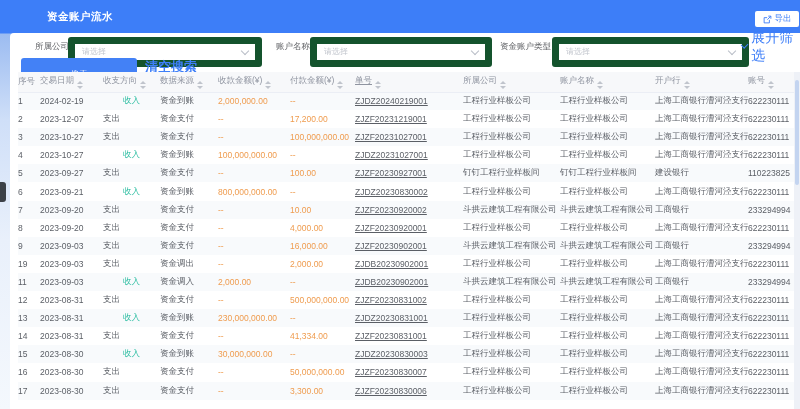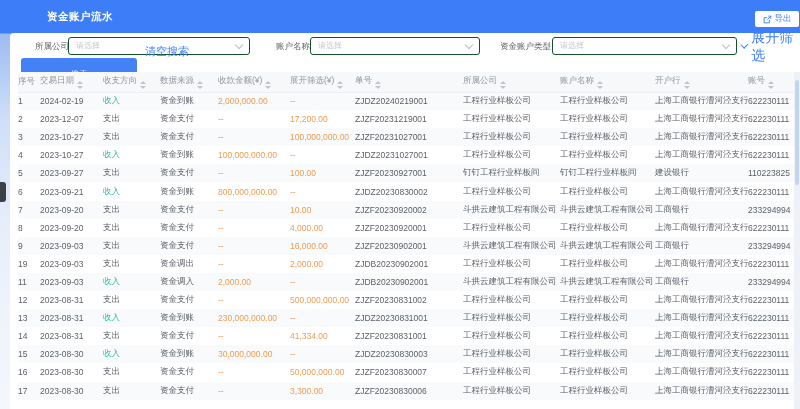--- a/index.html
+++ b/index.html
@@ -12,43 +12,43 @@
   .topbar{position:absolute;left:12px;top:0;width:800px;height:35px;}
   .page-title{position:absolute;left:35px;top:0;line-height:33px;color:#ffffff;font-size:10.5px;font-weight:bold;letter-spacing:.5px;}
   .export-btn{position:absolute;right:13px;top:11px;height:16px;width:44px;background:#ffffff;border-radius:2px;
     display:flex;align-items:center;justify-content:center;gap:3px;color:#3d7ef8;font-size:8.5px;cursor:pointer;margin-left:42px;}
   .export-btn svg{display:block;}
   
   .drawer-handle{position:absolute;left:0;top:182px;width:6px;height:20px;background:#3c4148;border-radius:0 3px 3px 0;z-index:9;}
   
   .filter-card{position:absolute;left:10px;top:33px;width:790px;height:45px;background:#ffffff;border-radius:4px 0 0 0;}
   .f-label{position:absolute;top:4px;height:18px;line-height:18px;font-size:8.5px;color:#606266;}
-  .f-select{position:absolute;top:4px;height:16px;border:1px solid #14532d;border-radius:3px;background:#fff;}
+  .f-select{position:absolute;top:4px;height:16px;border:7px solid #14532d;border-radius:3px;background:#fff;}
   .f-select .ph{display:block;line-height:16px;padding-left:7px;font-size:8px;color:#c0c4cc;}
   .chev{position:absolute;right:7px;top:4px;width:5px;height:5px;border-right:1px solid #b9bec7;border-bottom:1px solid #b9bec7;transform:rotate(45deg);}
   .lbl-company{left:25px;} .sel-company{left:58px;width:180px;}
   .lbl-account{left:266px;} .sel-account{left:300px;width:168px;}
   .lbl-type{left:490px;} .sel-type{left:542px;width:183px;}
   .expand-link{position:absolute;left:732px;top:4px;height:18px;line-height:18px;color:#3d7ef8;font-size:14px;cursor:pointer;display:flex;align-items:center;gap:4px;}
   .chev-exp{width:5px;height:5px;border-right:1px solid #3d7ef8;border-bottom:1px solid #3d7ef8;transform:rotate(45deg);margin-top:-2px;}
   .search-btn{position:absolute;left:11px;top:25px;width:116px;height:17px;background:#4381f6;color:#fff;font-size:8.5px;
     border:none;border-radius:3px;text-align:center;line-height:17px;cursor:pointer;padding:8px;font-family:inherit;}
-  .clear-link{position:absolute;left:135px;top:10px;height:17px;line-height:17px;color:#3d7ef8;font-size:11px;cursor:pointer;}
+  .clear-link{position:absolute;left:135px;top:25px;height:17px;line-height:17px;color:#3d7ef8;font-size:13px;cursor:pointer;font-weight:bold;}
   
   .table-card{position:absolute;left:10px;top:72px;width:790px;height:389px;background:#ffffff;overflow:hidden;}
   table{border-collapse:collapse;table-layout:fixed;margin-left:8px;width:810px;}
   thead tr{height:20px;}
   th{background:#f7f8fa;border-bottom:1px solid #ebeef5;color:#8f94a0;font-weight:normal;font-size:8.5px;text-align:left;padding:0;white-space:nowrap;overflow:hidden;}
   tbody tr{height:18.1px;}
   tbody tr.stripe{background:#f8fafc;}
   td{padding:0;font-size:8.5px;color:#5b5f66;white-space:nowrap;overflow:visible;}
   .col-index{width:22px;} .col-date{width:63px;} .col-direction{width:57px;} .col-source{width:58px;margin-left:44px;}
-  .col-receive{width:72px;} .col-pay{width:65px;} .col-order_no{width:108px;} .col-company{width:97px;}
+  .col-receive{width:72px;} .col-pay{width:65px;} .col-order_no{width:108px;text-decoration:underline;} .col-company{width:97px;}
   .col-account_name{width:95px;} .col-bank{width:93px;} .col-account_no{width:80px;}
-  .dir-in{color:#2bbda1;} .dir-out{color:#5b5f66;} .amount{color:#ef9c4f;}
+  .dir-in{color:#2bbda1;margin-left:20px;} .dir-out{color:#5b5f66;} .amount{color:#ef9c4f;}
   .caret{display:inline-flex;flex-direction:column;margin-left:3px;vertical-align:-1px;}
   .caret i{width:0;height:0;border-left:3px solid transparent;border-right:3px solid transparent;display:block;}
   .caret .up{border-bottom:3.5px solid #c0c4cc;margin-bottom:1.5px;}
   .caret .dn{border-top:3.5px solid #c0c4cc;}
   
   .vscroll{position:absolute;right:0;top:0;width:6px;height:100%;background:#eef1f7;}
   .vscroll .thumb{position:absolute;left:1px;top:8px;width:4px;height:105px;background:#c3d4f0;border-radius:2px;}
 </style>
 </head>
 <body>
@@ -111,21 +111,21 @@
               <i class="dn"></i>
             </span></th>
           <th class="col-source"><span>数据来源</span><span class="caret">
               <i class="up"></i>
               <i class="dn"></i>
             </span></th>
           <th class="col-receive"><span>收款金额(¥)</span><span class="caret">
               <i class="up"></i>
               <i class="dn"></i>
             </span></th>
-          <th class="col-pay"><span>展开筛选(¥)</span><span class="caret">
+          <th class="col-pay"><span>付款金额(¥)</span><span class="caret">
               <i class="up"></i>
               <i class="dn"></i>
             </span></th>
           <th class="col-order_no"><span>单号</span><span class="caret">
               <i class="up"></i>
               <i class="dn"></i>
             </span></th>
           <th class="col-company"><span>所属公司</span><span class="caret">
               <i class="up"></i>
               <i class="dn"></i>

